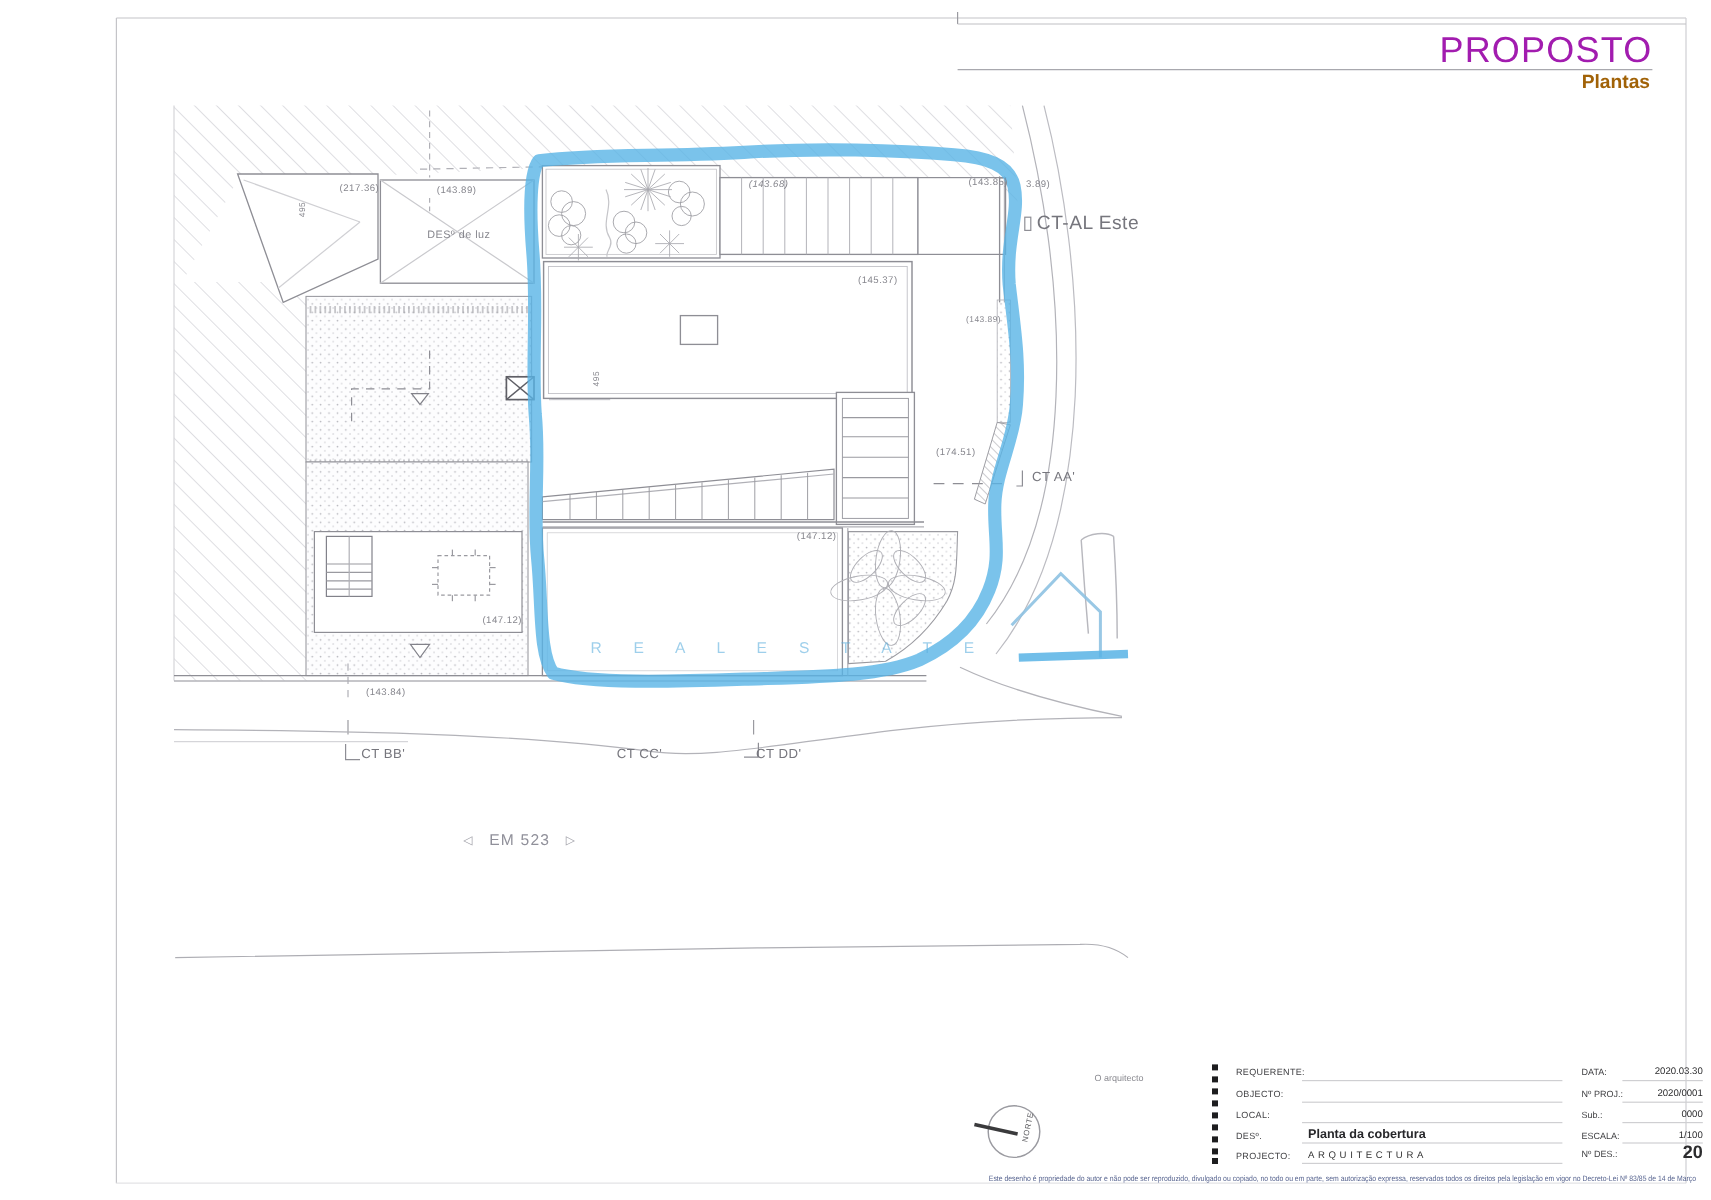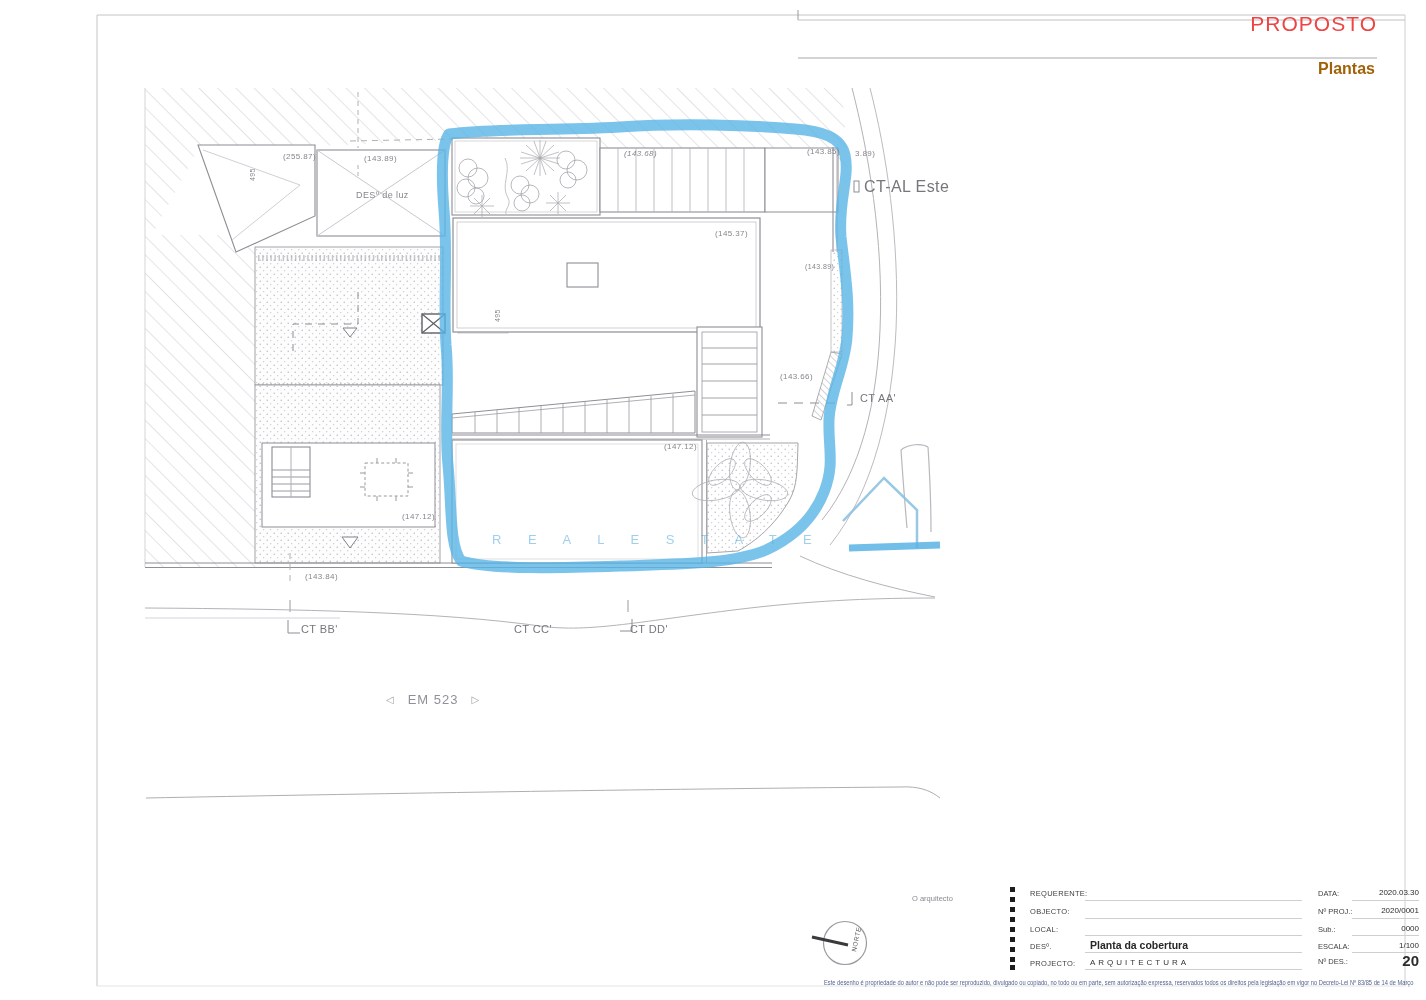--- a/index.html
+++ b/index.html
@@ -1,21 +1,21 @@
 <!DOCTYPE html>
 <html><head>
 <meta charset="utf-8">
 <style>
   html,body{margin:0;padding:0;background:#ffffff;}
   body{font-family:"Liberation Sans",sans-serif;}
   #stage{position:relative;width:1426px;height:1000px;background:#ffffff;overflow:hidden;}
   #plan-svg{position:absolute;left:0;top:0;}
   .abs{position:absolute;}
   
-  .hdr-title{right:49px;top:12px;font-size:21px;letter-spacing:1px;color:#ef4444;}
+  .hdr-title{right:49px;top:26px;font-size:30px;letter-spacing:1px;color:#a21caf;}
   .hdr-sub{right:51px;top:60px;font-size:16px;font-weight:bold;color:#a16207;}
   
   .plan-label{position:absolute;color:#86868d;letter-spacing:.4px;white-space:nowrap;line-height:1;}
   .plan-label.ct{color:#76767d;}
   
   .road-label{left:386px;top:692px;color:#90909a;font-size:13px;letter-spacing:1px;display:flex;gap:13px;align-items:center;}
   .road-label .tri{font-size:10px;color:#a0a0a8;}
   
   .wm-name{left:485px;top:484px;font-size:48px;letter-spacing:1px;color:#57aede;opacity:.78;white-space:nowrap;}
   .wm-tag{left:492px;top:532px;font-size:13px;letter-spacing:11.5px;color:#5fb0de;opacity:.6;white-space:nowrap;}
@@ -273,32 +273,32 @@
       <circle cx="845" cy="943" r="21.5" fill="none" stroke="#9a9aa0" stroke-width="1.2"></circle>
       <line x1="812" y1="937" x2="848" y2="945" stroke="#3a3a3c" stroke-width="3"></line>
       <text x="856" y="952" font-size="6.5" fill="#5a5a5e" letter-spacing=".5" transform="rotate(-78 856 952)">NORTE</text>
     </g>
   </svg>
 
   <div class="abs hdr-title">PROPOSTO</div>
   <div class="abs hdr-sub">Plantas</div>
 
   <div id="plan-labels">
-      <span class="plan-label" style="left: 283px; top: 153px; font-size: 8px;">(255.87)</span>
+      <span class="plan-label" style="left: 283px; top: 153px; font-size: 8px;">(217.36)</span>
       <span class="plan-label" style="left: 249px; top: 181px; font-size: 7px; transform: rotate(-90deg); transform-origin: 0px 0px;">495</span>
       <span class="plan-label" style="left: 364px; top: 155px; font-size: 8px;">(143.89)</span>
       <span class="plan-label" style="left: 356px; top: 191px; font-size: 9px;">DESº de luz</span>
       <span class="plan-label" style="left: 624px; top: 150px; font-size: 8px; font-style: italic;">(143.68)</span>
       <span class="plan-label" style="left: 807px; top: 148px; font-size: 8px;">(143.85)</span>
       <span class="plan-label" style="left: 855px; top: 150px; font-size: 8px;">3.89)</span>
       <span class="plan-label ct" style="left: 864px; top: 179px; font-size: 16px;">CT-AL Este</span>
       <span class="plan-label" style="left: 715px; top: 230px; font-size: 8px;">(145.37)</span>
       <span class="plan-label" style="left: 805px; top: 263px; font-size: 7px;">(143.89)</span>
       <span class="plan-label" style="left: 494px; top: 322px; font-size: 7px; transform: rotate(-90deg); transform-origin: 0px 0px;">495</span>
-      <span class="plan-label" style="left: 780px; top: 373px; font-size: 8px;">(143.66)</span>
+      <span class="plan-label" style="left: 780px; top: 373px; font-size: 8px;">(174.51)</span>
       <span class="plan-label ct" style="left: 860px; top: 393px; font-size: 11px;">CT AA'</span>
       <span class="plan-label" style="left: 664px; top: 443px; font-size: 8px;">(147.12)</span>
       <span class="plan-label" style="left: 402px; top: 513px; font-size: 8px;">(147.12)</span>
       <span class="plan-label" style="left: 305px; top: 573px; font-size: 8px;">(143.84)</span>
       <span class="plan-label ct" style="left: 301px; top: 624px; font-size: 11px;">CT BB'</span>
       <span class="plan-label ct" style="left: 514px; top: 624px; font-size: 11px;">CT CC'</span>
       <span class="plan-label ct" style="left: 630px; top: 624px; font-size: 11px;">CT DD'</span>
     </div>
 
   <div class="abs road-label">

